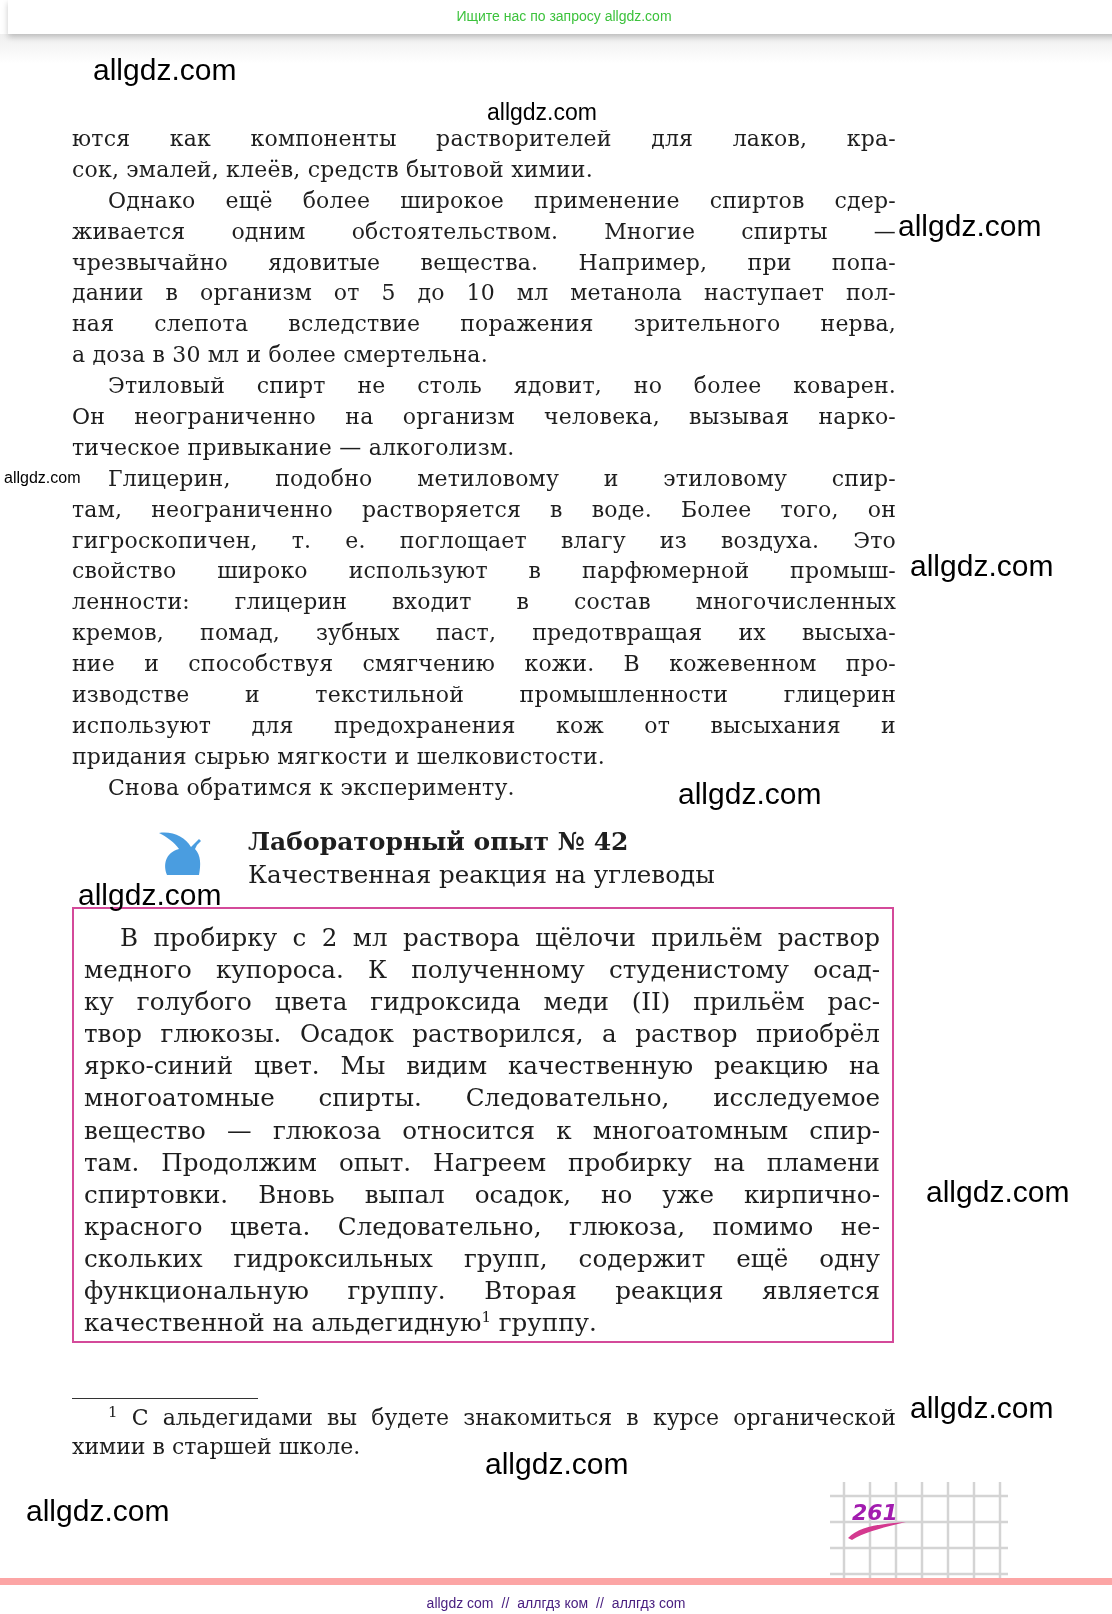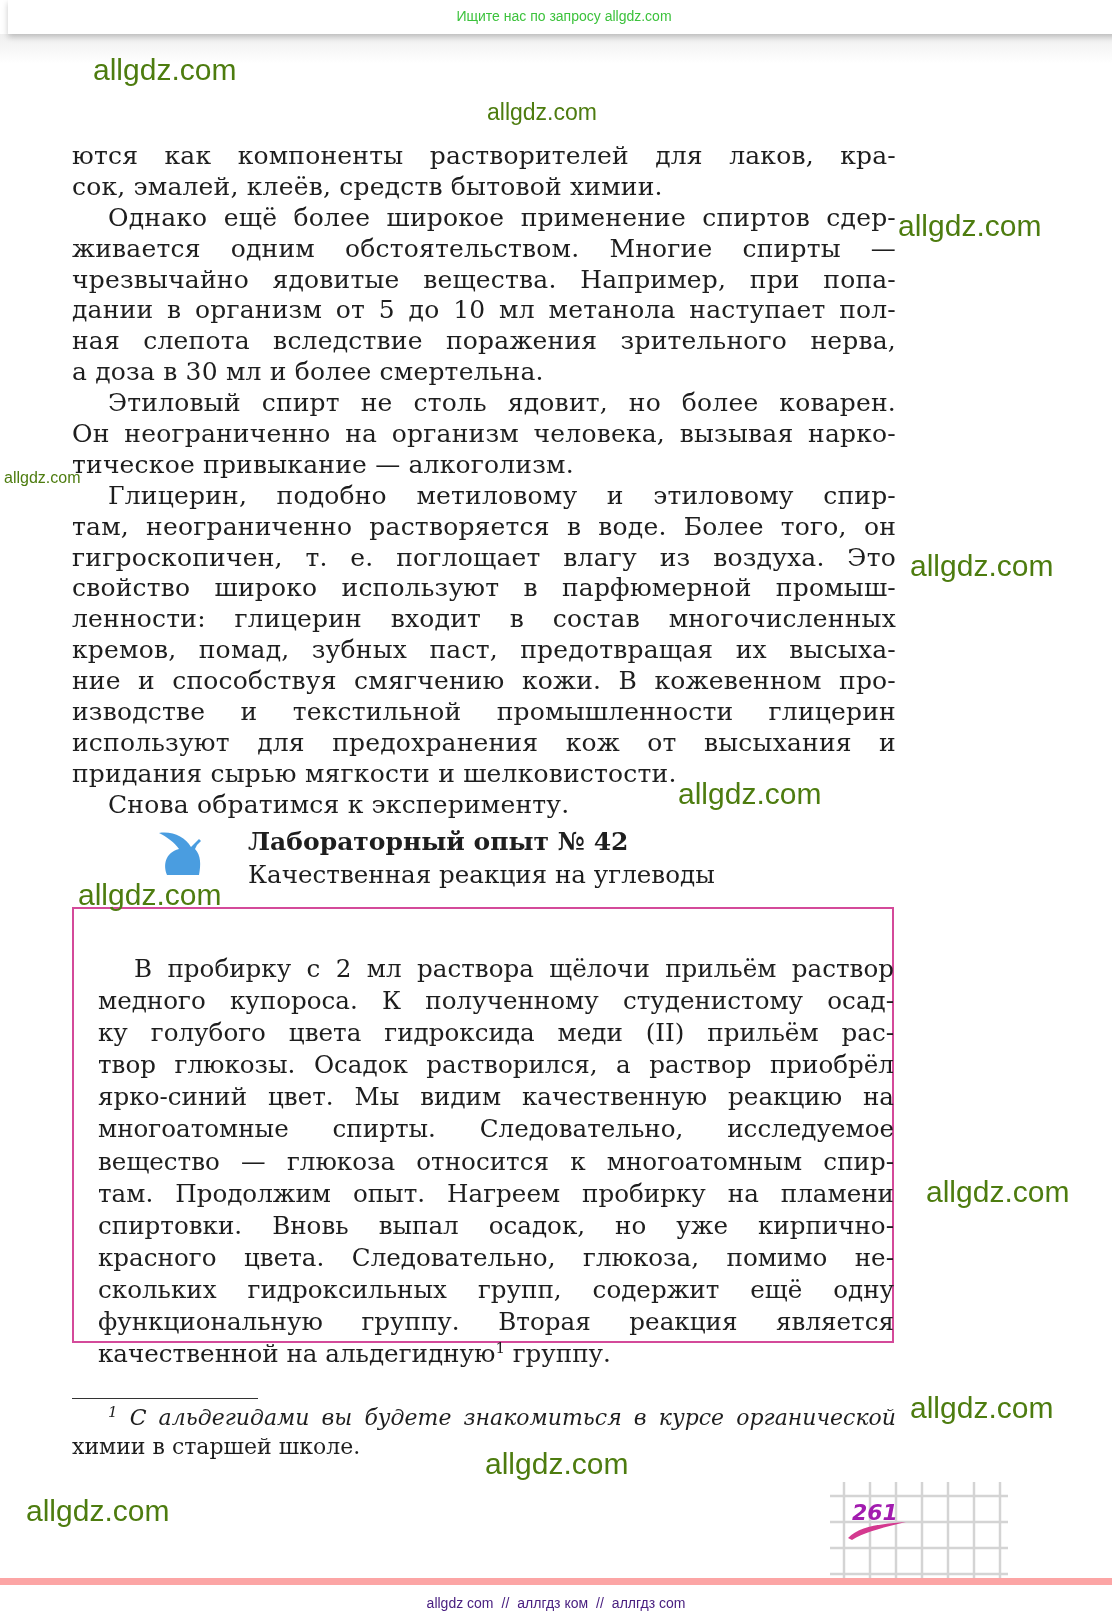--- a/index.html
+++ b/index.html
@@ -19,63 +19,63 @@
   .topbar .promo {
     font-family: "Liberation Sans", sans-serif;
     font-size: 14px; line-height: 32px; color: #3cc23c;
   }
   .page-bg {
     position: absolute; left: 0; top: 34px; width: 1112px; height: 30px;
     background: linear-gradient(#efefef, #ffffff);
   }
   .wm {
     position: absolute; font-family: "Liberation Sans", sans-serif;
-    color: #4d7c0f; white-space: nowrap; z-index: 2; line-height: 1;
+    color: #000000; white-space: nowrap; z-index: 2; line-height: 1;
   }
   .wm.lg { font-size: 30px; }
   .wm.md { font-size: 23px; }
   .wm.sm { font-size: 16px; }
 
   .body-text {
-    position: absolute; left: 72px; top: 141px; width: 824px;
-    font-size: 25px; line-height: 30.9px; letter-spacing: 0.2px;
+    position: absolute; left: 72px; top: 124px; width: 824px;
+    font-size: 22px; line-height: 30.9px; letter-spacing: 0.2px;
   }
   .body-text .line { display: block; text-align: justify; text-align-last: justify; height: 30.9px; white-space: nowrap; }
   .body-text .line.last { text-align-last: left; }
   .body-text .line.indent { padding-left: 36px; }
 
   .lab-icon { position: absolute; left: 155px; top: 829px; width: 52px; height: 48px; }
   .lab-title {
     position: absolute; left: 248px; top: 827px; font-size: 25px; font-weight: bold;
     white-space: nowrap;
   }
   .lab-subtitle {
     position: absolute; left: 248px; top: 860px; font-size: 24.6px; white-space: nowrap;
   }
   .lab-box {
     position: absolute; left: 72px; top: 907px; width: 822px; height: 436px;
     border: 2.5px solid #d44a9a;
     box-sizing: border-box;
   }
   .lab-text {
-    position: absolute; left: 98px; top: 922px; width: 796px;
-    font-size: 24.6px; line-height: 32.1px; margin-top: 31px;
+    position: absolute; left: 84px; top: 922px; width: 796px;
+    font-size: 24.6px; line-height: 32.1px;
   }
   .lab-text .line { display: block; text-align: justify; text-align-last: justify; height: 32.1px; white-space: nowrap; }
   .lab-text .line.last { text-align-last: left; }
   .lab-text .line.indent { padding-left: 36px; }
   sup { font-size: 15px; line-height: 0; }
 
   .fn-rule { position: absolute; left: 72px; top: 1398px; width: 186px; height: 0; border-top: 1.5px solid #333; }
   .footnote {
     position: absolute; left: 72px; top: 1403px; width: 824px;
     font-size: 22px; line-height: 29px;
   }
   .footnote .line { display: block; white-space: nowrap; height: 29px; }
-  .footnote .line.first { padding-left: 36px; text-align: justify; text-align-last: justify; font-style: italic; }
+  .footnote .line.first { padding-left: 36px; text-align: justify; text-align-last: justify; }
 
   .page-grid { position: absolute; left: 830px; top: 1482px; width: 178px; height: 100px; }
   .page-num {
     position: absolute; left: 852px; top: 1500px; font-family: "DejaVu Sans", sans-serif;
     font-style: italic; font-weight: bold; font-size: 22px; color: #a21caf;
   }
   .bottombar {
     position: absolute; left: 0; top: 1578px; width: 1112px; height: 36px;
     border-top: 7px solid #fca5a5; background: #fff; text-align: center;
   }

